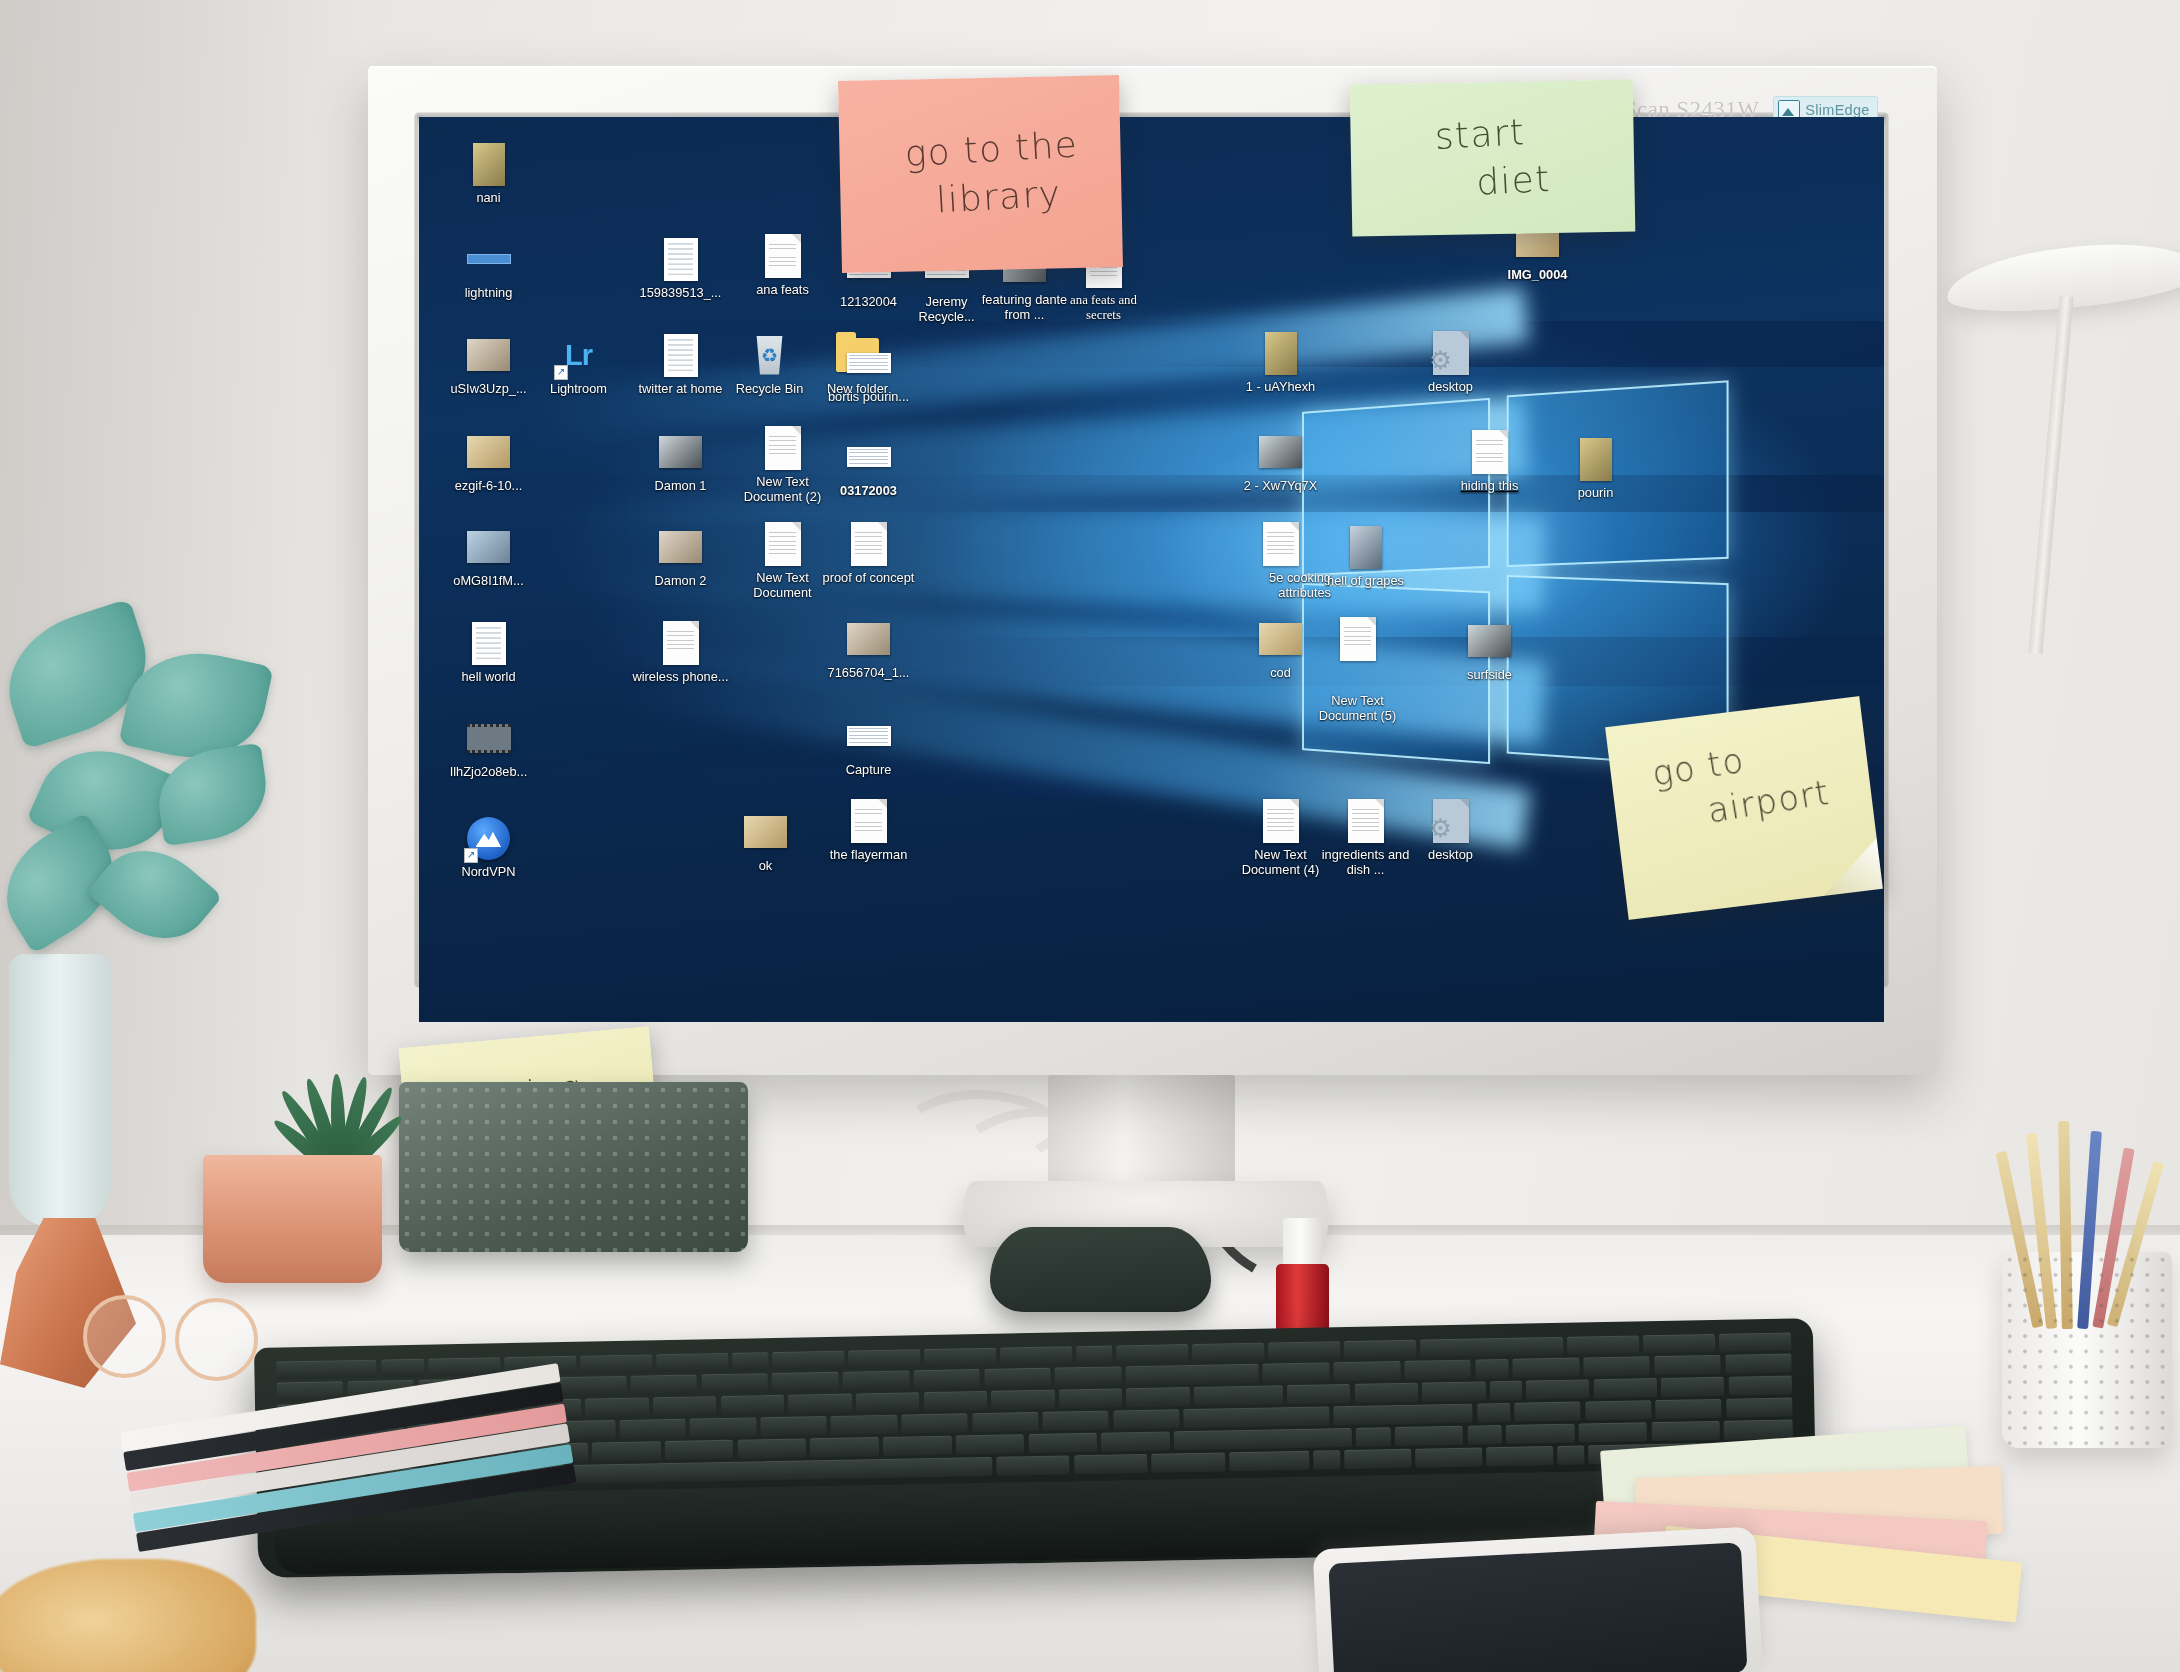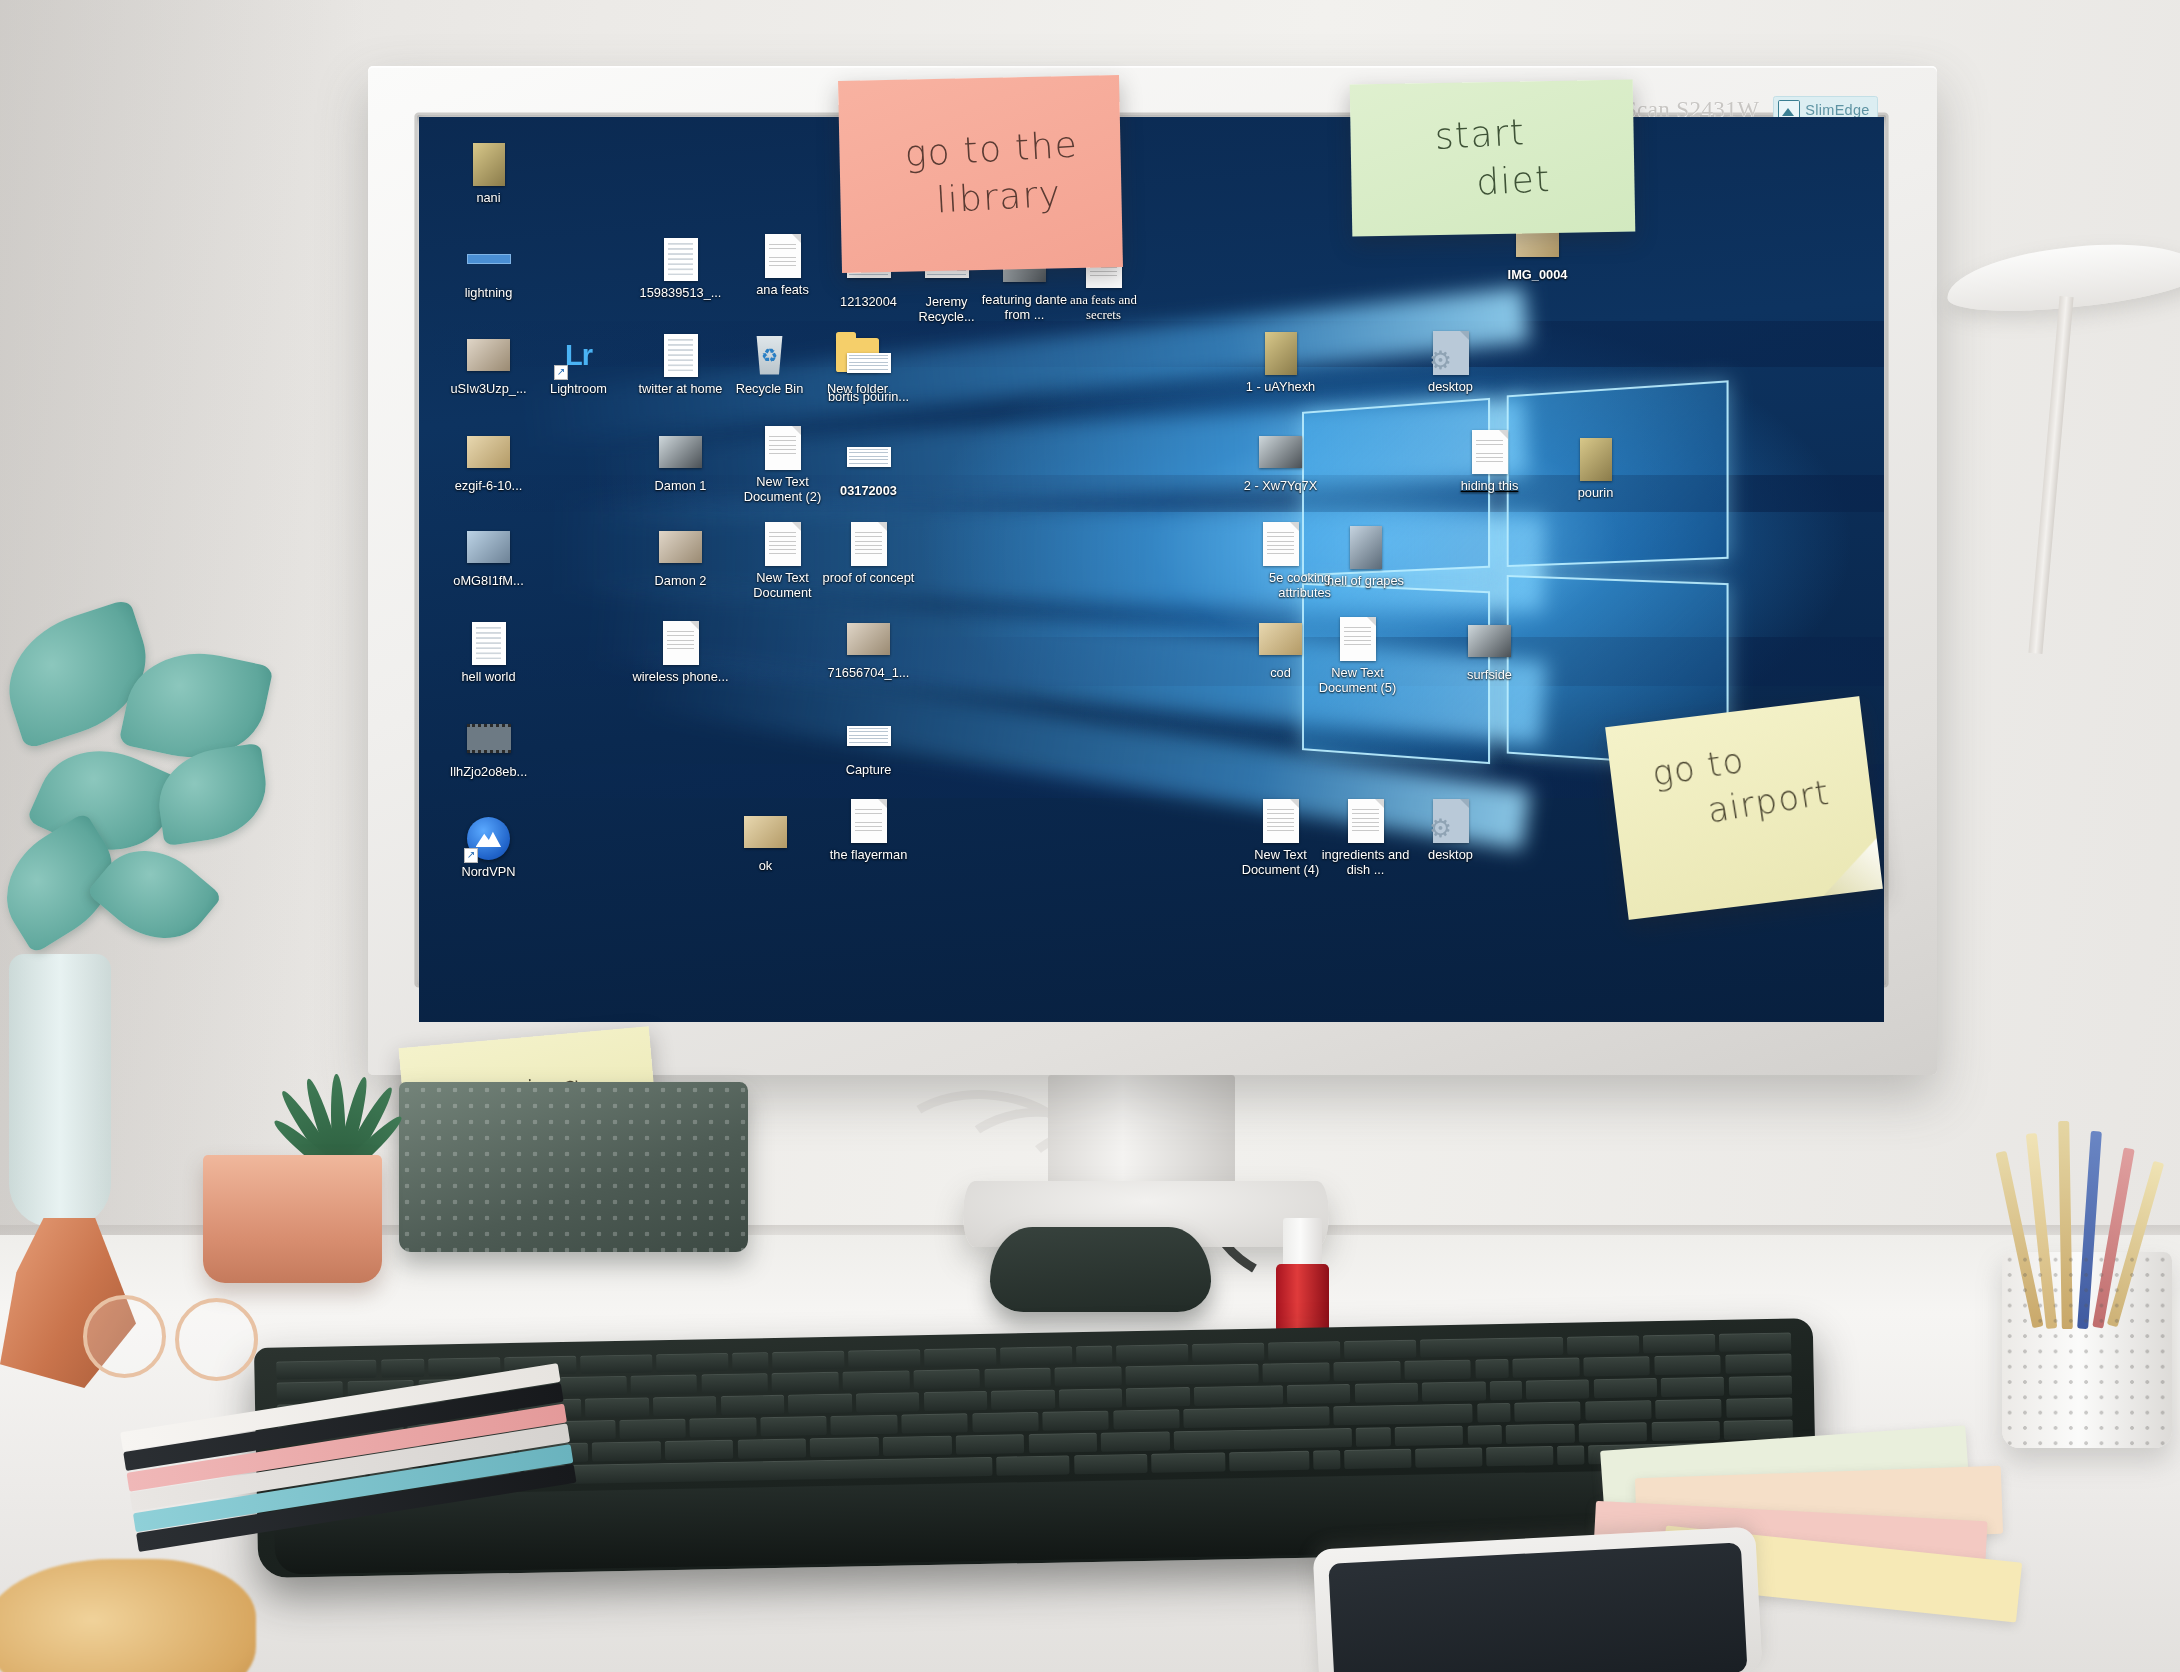--- a/index.html
+++ b/index.html
@@ -698,21 +698,21 @@
               <span class="g-photo g-photo-tall" style="background: linear-gradient(135deg, rgb(198, 212, 224), rgb(91, 106, 120));"></span>
             </span>
             <span class="lbl">hell of grapes</span>
           </div>
           <div class="icon" style="left: 811px; top: 499px;">
             <span class="glyph">
               <span class="g-photo" style="background: linear-gradient(135deg, rgb(232, 216, 176), rgb(179, 154, 102));"></span>
             </span>
             <span class="lbl">cod</span>
           </div>
-          <div class="icon" style="left: 888px; top: 499px;">
+          <div class="icon" style="left: 888px; top: 499px; gap: 28px;">
             <span class="glyph">
               <span class="g-doc"></span>
             </span>
             <span class="lbl">New Text Document (5)</span>
           </div>
           <div class="icon" style="left: 811px; top: 681px;">
             <span class="glyph">
               <span class="g-doc"></span>
             </span>
             <span class="lbl">New Text Document (4)</span>

